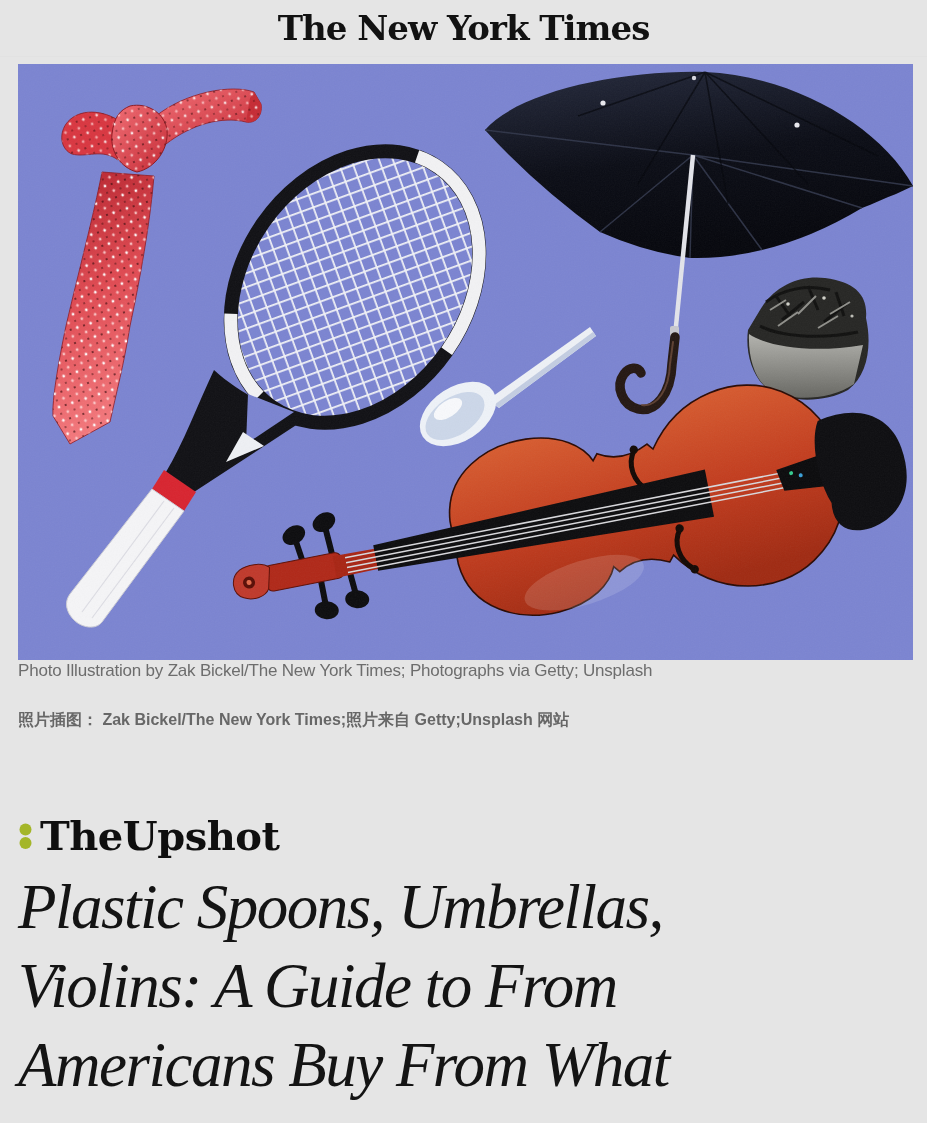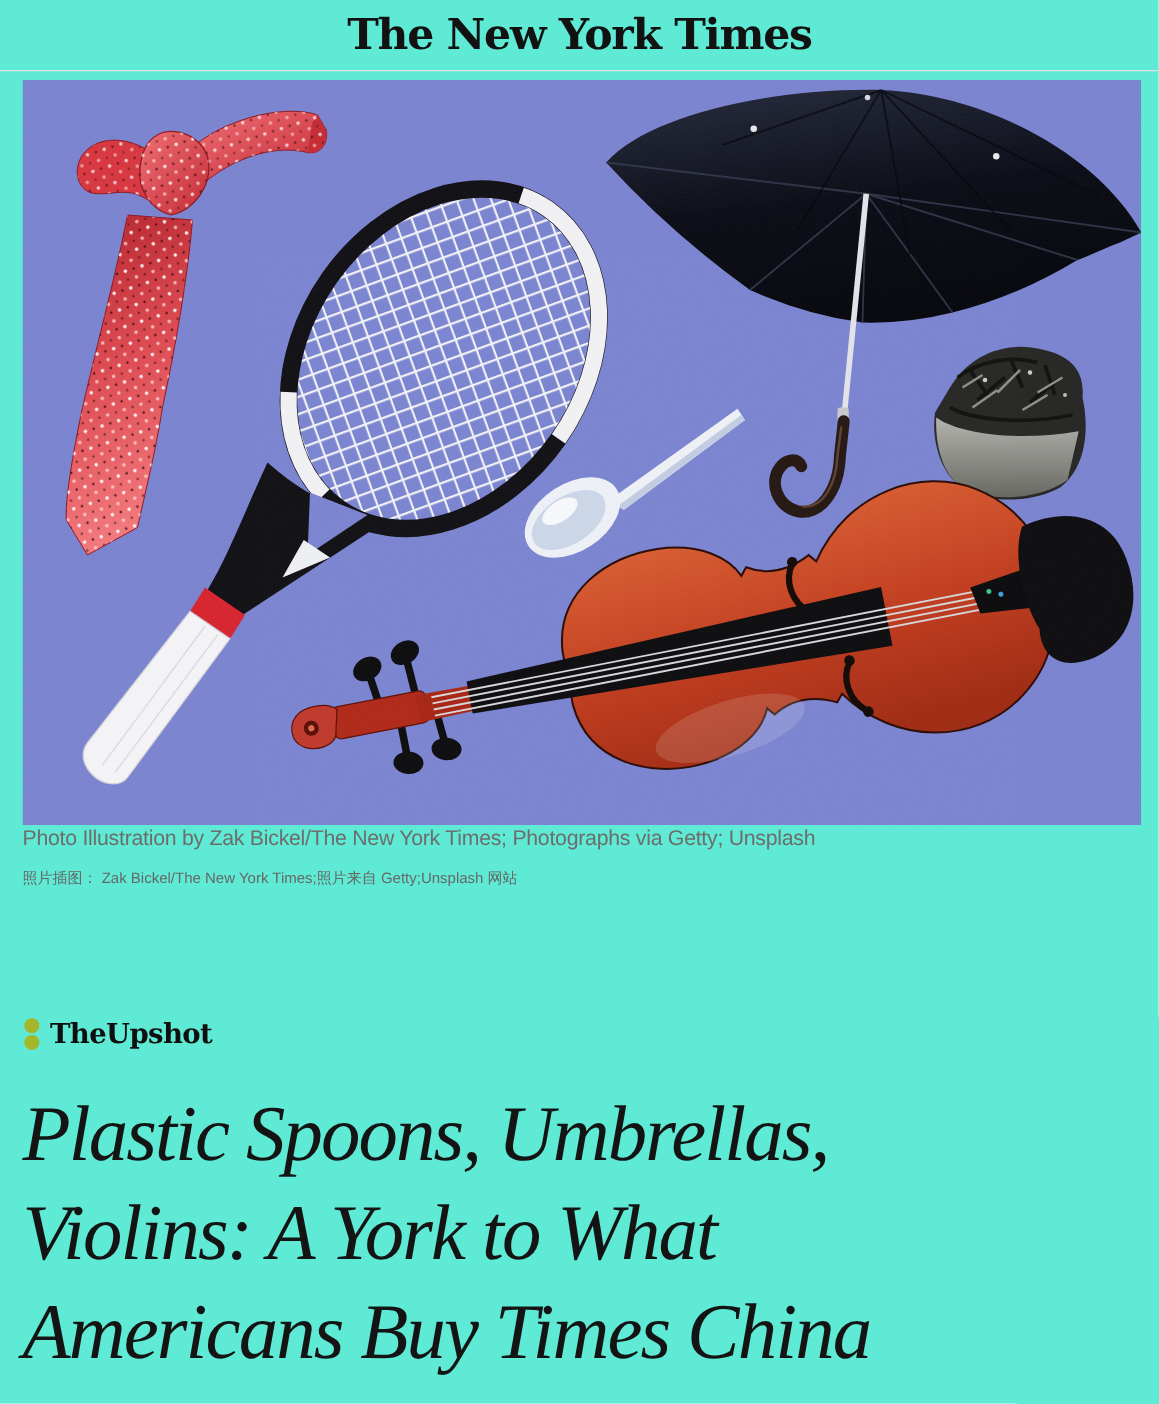--- a/index.html
+++ b/index.html
@@ -1,30 +1,30 @@
 <!DOCTYPE html>
 <html><head>
 <meta charset="utf-8">
 <style>
   * { margin:0; padding:0; box-sizing:border-box; }
   html,body { background:#ffffff; }
-  .page { position:relative; width:927px; height:1123px; background:#5eead4; overflow:hidden;
+  .page { position:relative; width:927px; height:1123px; background:#e5e5e5; overflow:hidden;
           font-family:"Liberation Sans", sans-serif; }
   .masthead { position:absolute; top:0; left:0; width:927px; height:57px;
               border-bottom:1px solid #e2e2e2; display:flex; align-items:center; justify-content:center; }
   .masthead-logo { font-family:"DejaVu Serif", serif; font-weight:bold; font-size:34px;
                    color:#121212; letter-spacing:-1px; }
   .hero { position:absolute; left:18px; top:64px; width:895px; height:596px; }
   .caption { position:absolute; left:18px; top:661px; width:880px; color:#6d6d6d; }
   .caption-en { font-size:17px; letter-spacing:-0.2px; }
-  .caption-zh { font-size:12px; margin-top:13px; color:#676767; }
+  .caption-zh { font-size:16px; margin-top:29px; color:#676767;font-weight:bold; }
   .brand-row { position:absolute; left:19px; top:812px; display:flex; align-items:center; }
   .brand-dots { display:flex; flex-direction:column; margin-right:8px; margin-top:2px; }
   .brand-dots svg { display:block; }
-  .brand-name { font-family:"DejaVu Serif", serif; font-weight:bold; font-size:22px;
+  .brand-name { font-family:"DejaVu Serif", serif; font-weight:bold; font-size:40px;
                 color:#0f0f0f; letter-spacing:-0.5px; }
   .headline { position:absolute; left:18px; top:868px; width:895px;
               font-family:"Liberation Serif", serif; font-style:italic; font-weight:normal;
               font-size:63px; line-height:79px; letter-spacing:-1.5px; color:#141414; }
   .headline span { display:block; }
 </style>
 </head>
 <body>
 
 <div class="page">
@@ -174,17 +174,17 @@
       <svg width="13" height="27" viewBox="0 0 13 27">
         <circle cx="6.5" cy="6.5" r="6" fill="#a4b629"></circle>
         <circle cx="6.5" cy="20" r="6" fill="#a4b629"></circle>
       </svg>
     </span>
     <span class="brand-name">TheUpshot</span>
   </div>
 
   <h1 class="headline">
     <span>Plastic Spoons, Umbrellas,</span>
-    <span>Violins: A York to What</span>
-    <span>Americans Buy Times China</span>
+    <span>Violins: A Guide to From</span>
+    <span>Americans Buy From What</span>
   </h1>
 
 </div>
 
 </body></html>

